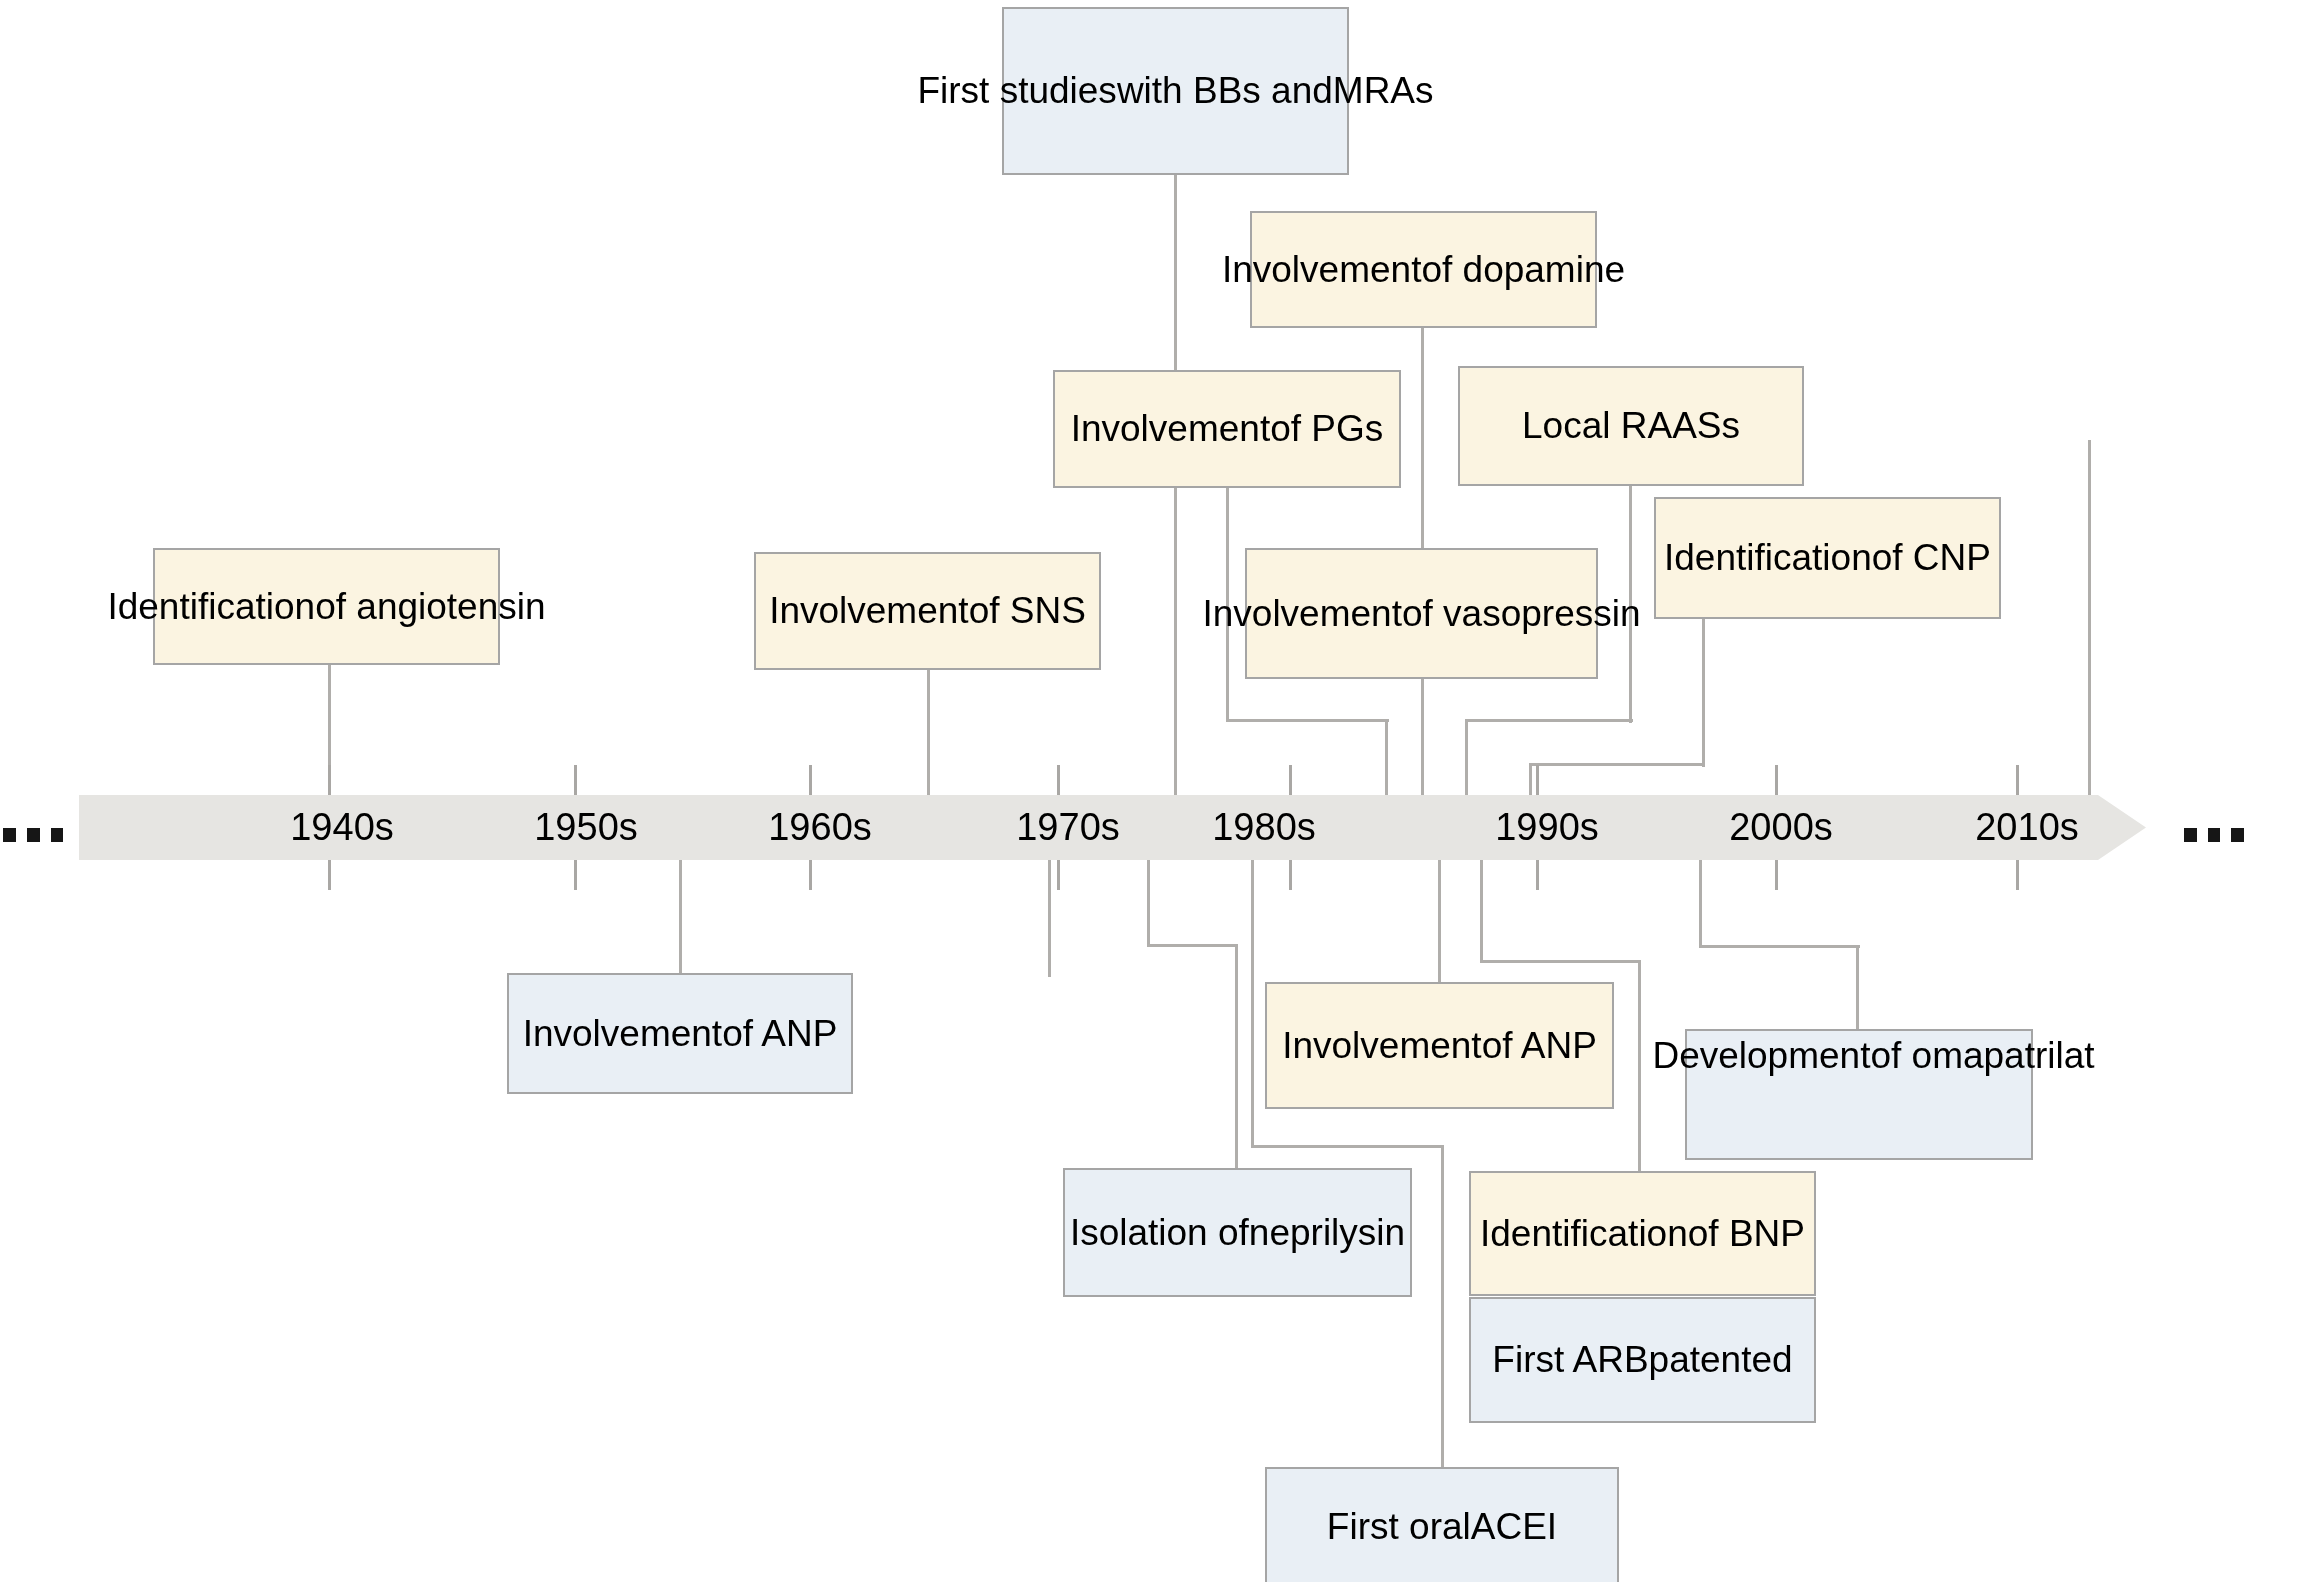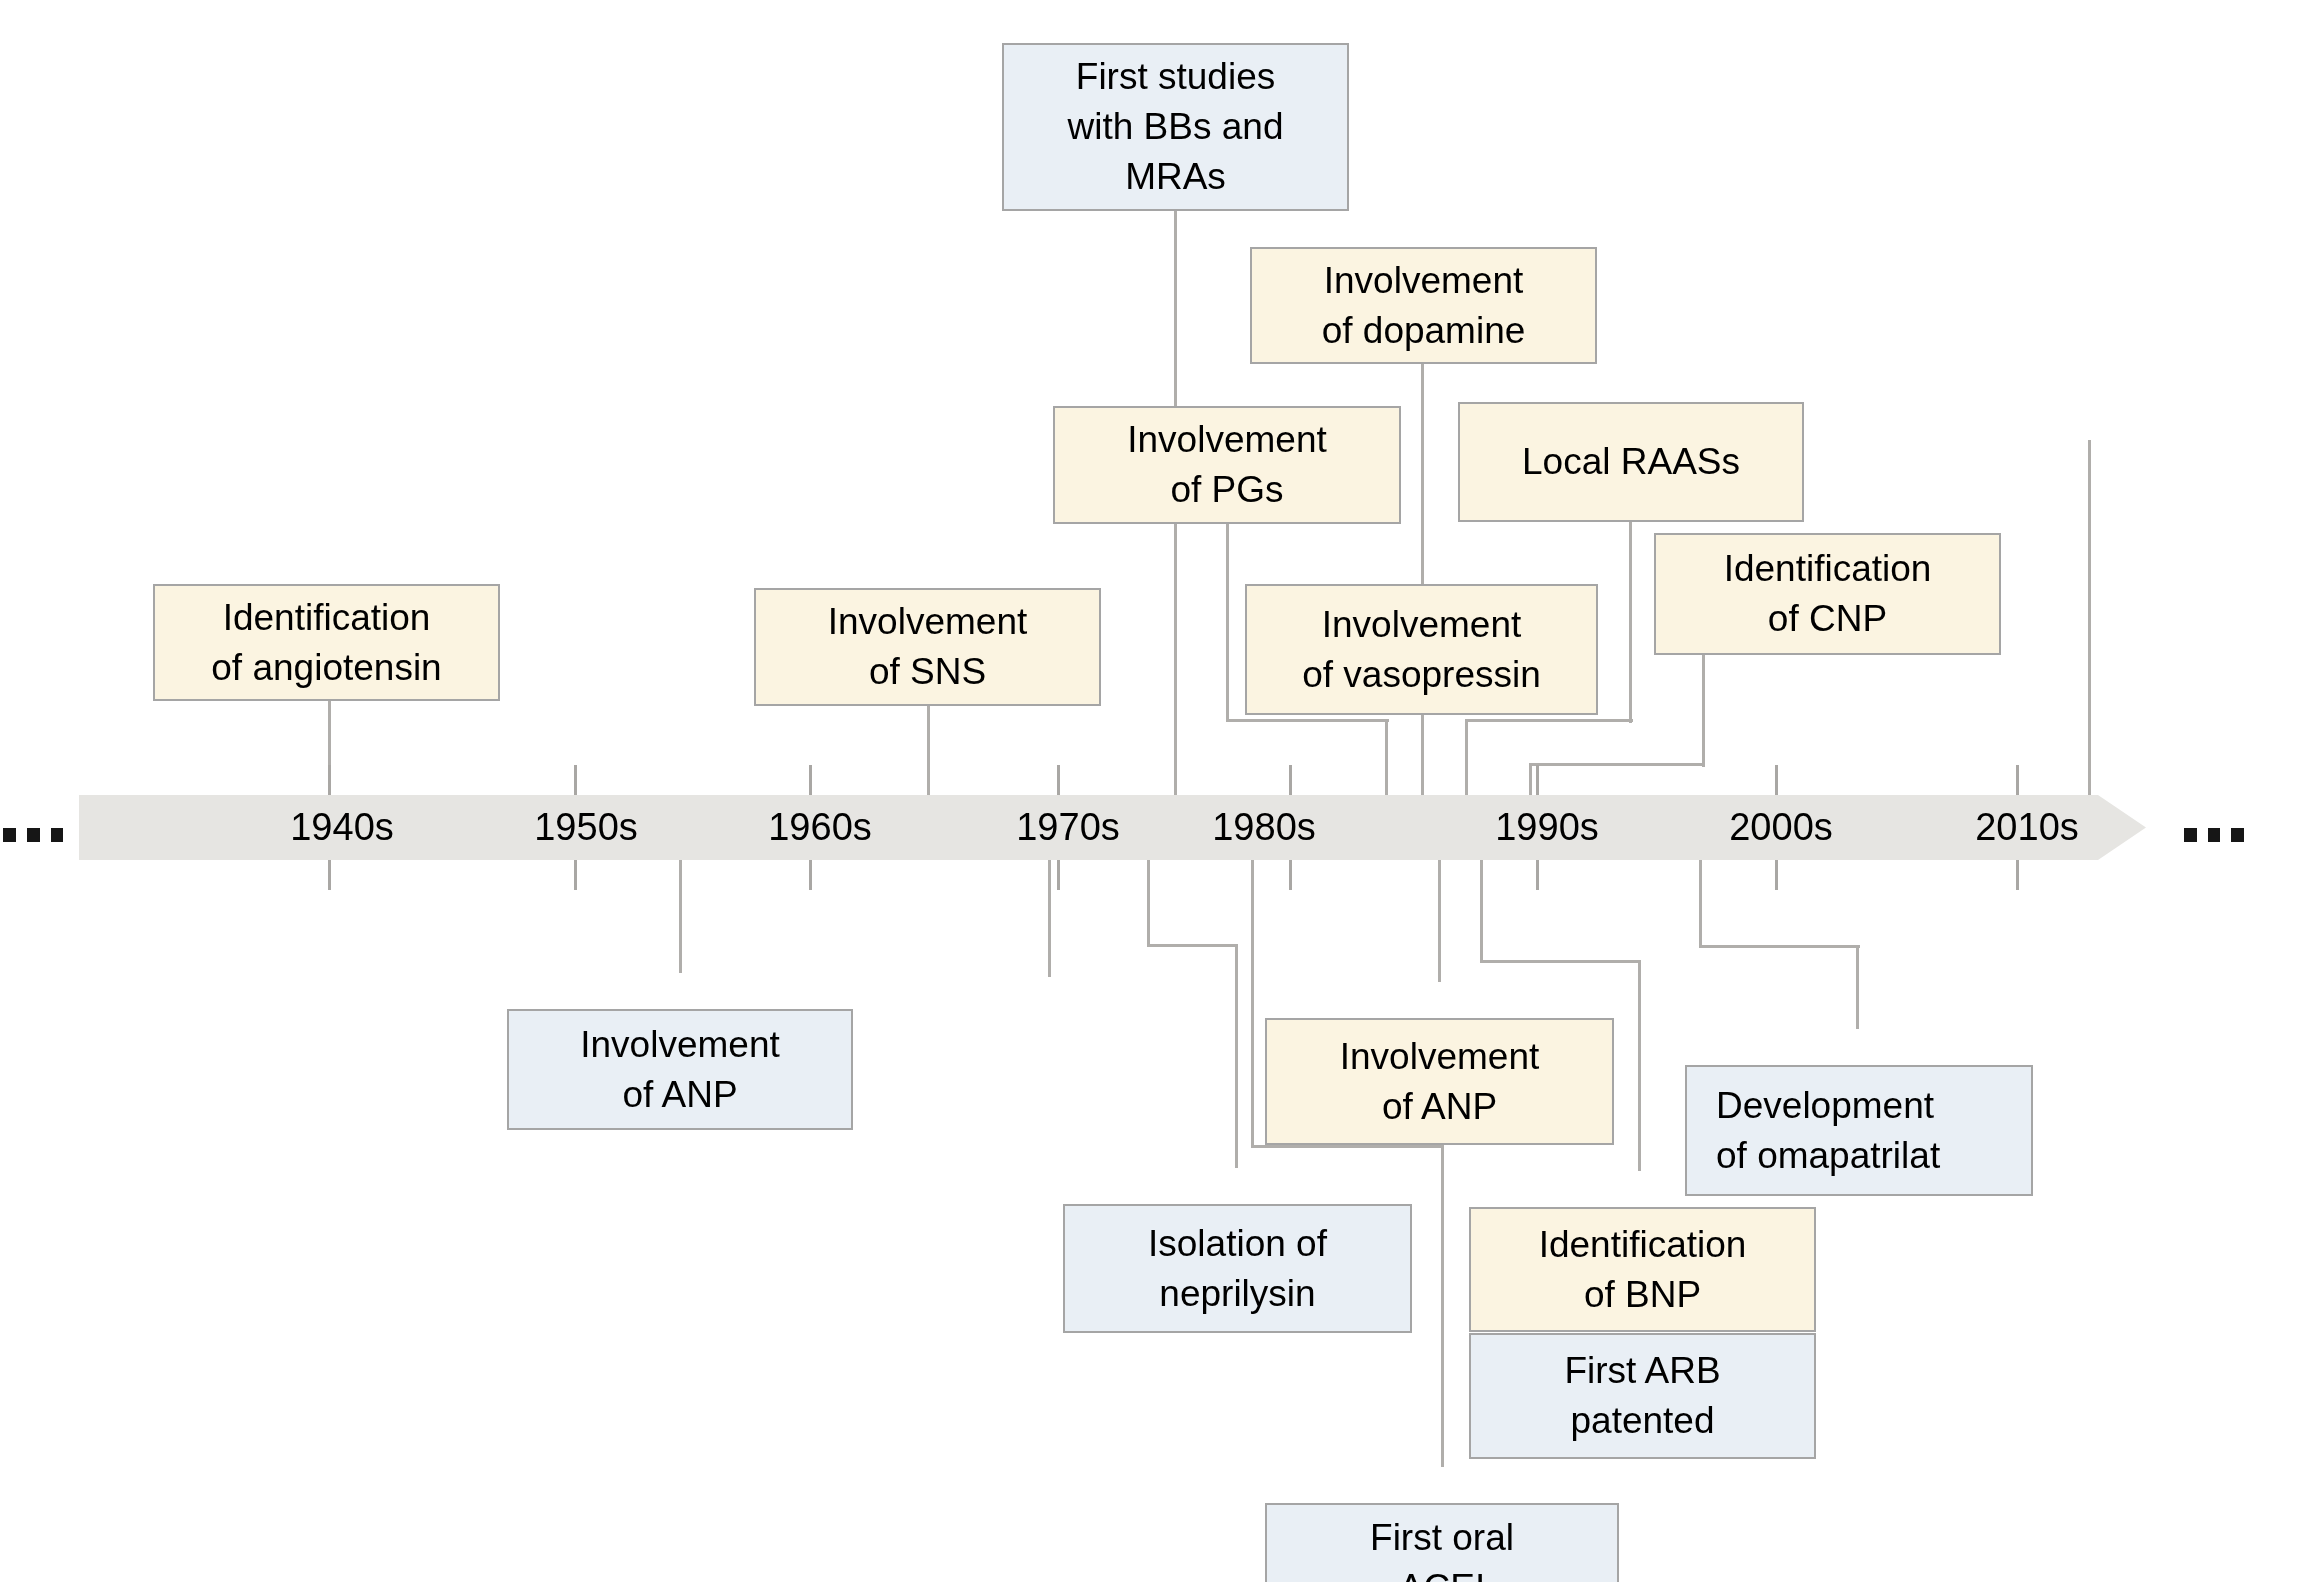--- a/index.html
+++ b/index.html
@@ -18,24 +18,24 @@
   }
   .decade{
     position:absolute;top:795px;height:65px;line-height:65px;
     transform:translateX(-50%);
     font-size:38px;z-index:1;white-space:nowrap;
   }
   .tick{position:absolute;width:3.2px;height:30px;background:#a9a7a4;z-index:1;}
   .seg{position:absolute;background:#b0aeab;z-index:1;}
   .box{
     position:absolute;box-sizing:border-box;
-    display:flex;flex-direction:column;justify-content:center;align-items:center;
+    display:flex;flex-direction:row;justify-content:center;align-items:center;
     border:2.4px solid #a5a5a5;
     font-size:37px;line-height:50px;text-align:center;
-    z-index:2;white-space:nowrap;margin-top:36px;
+    z-index:2;white-space:nowrap;
   }
   .box.cream{background:#fbf4e1;}
   .box.blue{background:#e9eff5;}
   .box.left{align-items:flex-start;text-align:left;padding-left:29px;}
   .dots{position:absolute;z-index:1;display:flex;gap:11px;}
   .dots span{display:block;width:12.7px;height:14.3px;background:#161616;}
 </style>
 </head>
 <body>
 

